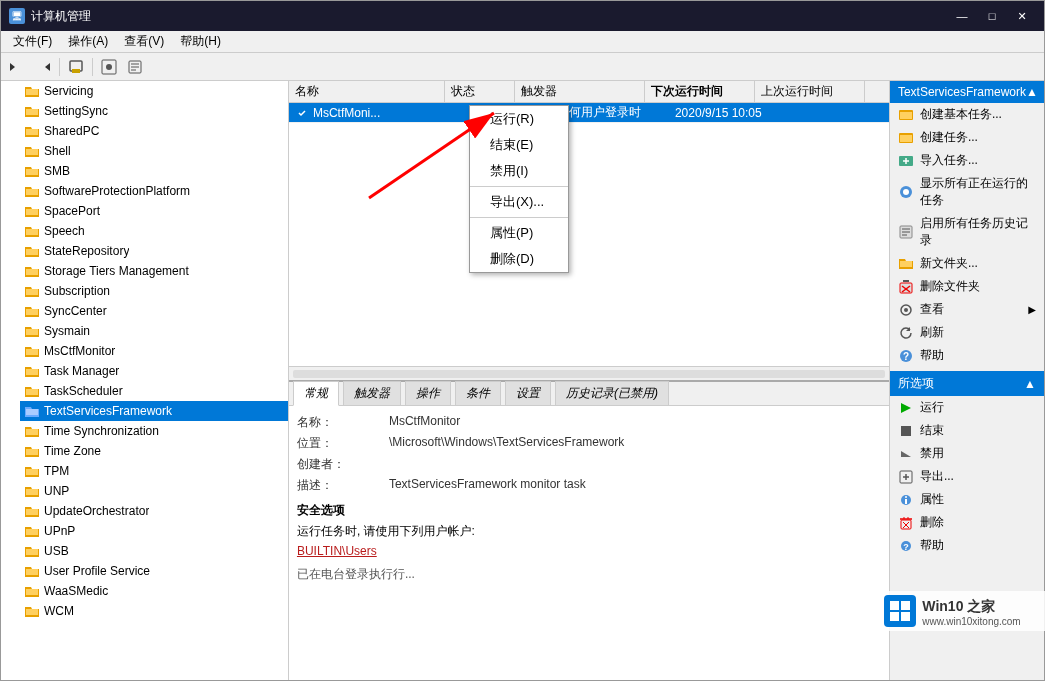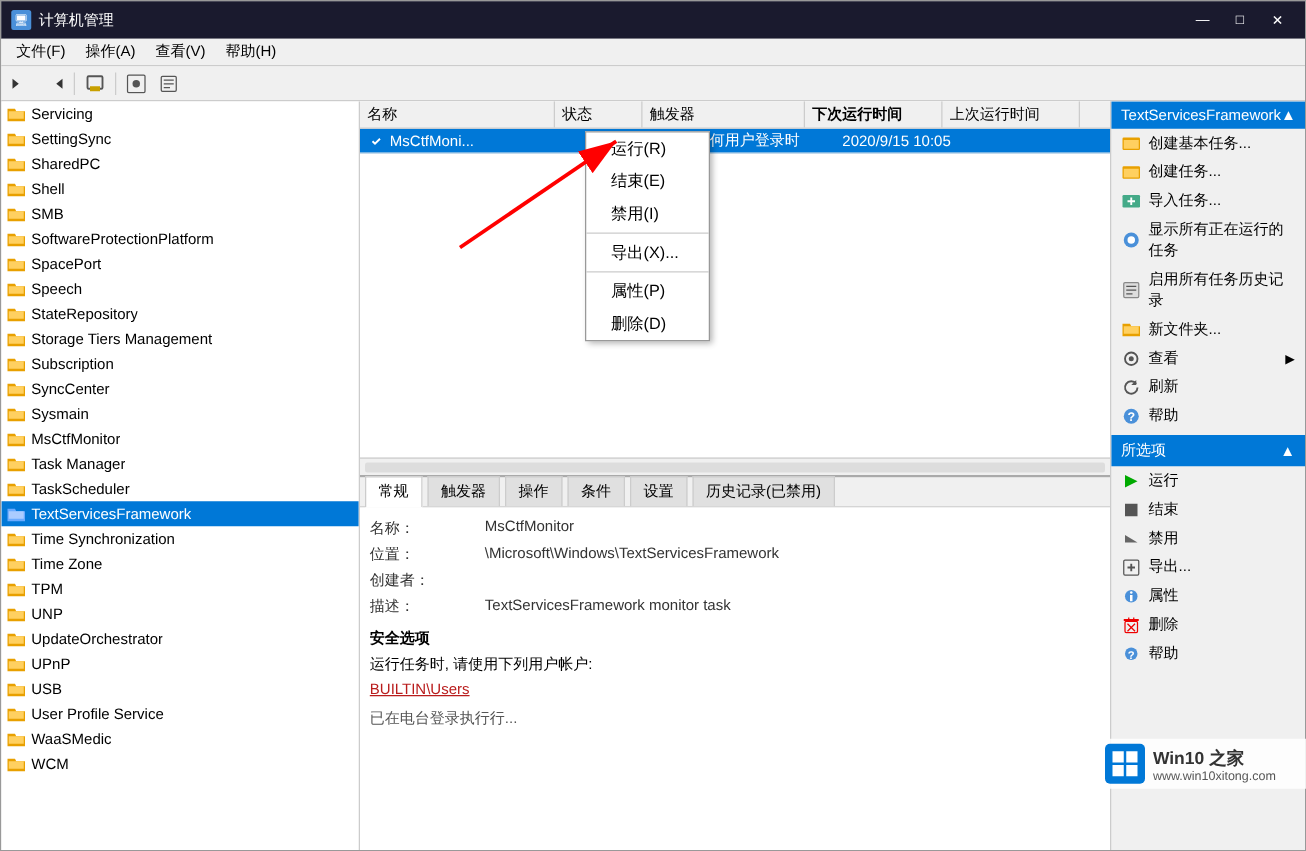--- a/index.html
+++ b/index.html
@@ -56,21 +56,21 @@
     .td-trigger { width: 130px; }
     .td-next { width: 110px; }
     .td-last { width: 110px; }
 
     
     .h-scrollbar { height: 14px; background: #f0f0f0; border-top: 1px solid #ccc; display: flex; align-items: center; }
     .h-scrollbar-track { flex: 1; height: 8px; background: #ddd; margin: 0 4px; border-radius: 2px; }
 
     
     .detail-panel { height: 300px; border-top: 2px solid #aaa; display: flex; flex-direction: column; flex-shrink: 0; }
-    .detail-tabs { display: flex; background: #f0f0f0; border-bottom: 1px solid #ccc; height: 24px; align-items: flex-end; }
+    .detail-tabs { display: flex; background: #f0f0f0; border-bottom: 1px solid #ccc; height: 24px; align-items: flex-end; font-style: italic; }
     .detail-tab { padding: 3px 10px; border: 1px solid #ccc; border-bottom: none; background: #e0e0e0; cursor: pointer; font-size: 12px; margin-left: 4px; }
     .detail-tab.active { background: white; border-bottom: 1px solid white; margin-bottom: -1px; z-index: 1; }
     .detail-content { flex: 1; padding: 8px; overflow-y: auto; background: white; }
     .detail-row { display: flex; margin-bottom: 4px; font-size: 12px; gap: 32px; }
     .detail-label { width: 60px; color: #333; flex-shrink: 0; }
     .detail-value { flex: 1; color: #333; }
     .detail-desc { color: #333; }
     .security-section { margin-top: 8px; font-size: 12px; }
     .security-title { font-weight: bold; margin-bottom: 4px; }
     .security-user { color: #b91c1c; text-decoration: underline; }
@@ -89,21 +89,21 @@
 
     
     .folder-yellow { fill: #e8a000; }
     .folder-yellow-light { fill: #ffd060; }
 
     
     ::-webkit-scrollbar { width: 12px; height: 12px; }
     ::-webkit-scrollbar-track { background: #f0f0f0; }
     ::-webkit-scrollbar-thumb { background: #c0c0c0; border: 1px solid #999; }
 
-    .sidebar-scroll { overflow-y: scroll; overflow-x: hidden; }
+    .sidebar-scroll { overflow-y: scroll; overflow-x: hidden; padding-left: 19px; }
 
     .task-icon { width: 14px; height: 14px; flex-shrink: 0; }
   </style>
 </head>
 <body>
 
 <div class="window">
 
   <div class="title-bar">
     <div class="title-bar-left">
@@ -497,20 +497,31 @@
             <svg width="16" height="16" viewBox="0 0 16 16">
                 <path d="M1 3h6l1 2h7v8H1z" fill="#e8a000"></path>
                 <path d="M2 5h12v6H2z" fill="#ffd060"></path>
               </svg>
           </span>
           <span>新文件夹...</span>
         </div>
         <div class="right-action">
           <span class="right-icon">
             <svg width="16" height="16" viewBox="0 0 16 16">
+                <rect x="2" y="4" width="12" height="10" rx="1" fill="#ddd" stroke="#e00" stroke-width="1"></rect>
+                <line x1="5" y1="2" x2="11" y2="2" stroke="#555" stroke-width="2"></line>
+                <line x1="4" y1="7" x2="12" y2="13" stroke="#e00" stroke-width="1.5"></line>
+                <line x1="12" y1="7" x2="4" y2="13" stroke="#e00" stroke-width="1.5"></line>
+              </svg>
+          </span>
+          <span>删除文件夹</span>
+        </div>
+        <div class="right-action">
+          <span class="right-icon">
+            <svg width="16" height="16" viewBox="0 0 16 16">
                 <circle cx="8" cy="8" r="5" fill="none" stroke="#555" stroke-width="1.5"></circle>
                 <circle cx="8" cy="8" r="2" fill="#555"></circle>
               </svg>
           </span>
           <span>查看</span>
           <span style="margin-left:auto; font-size:10px;">▶</span>
         </div>
         <div class="right-action">
           <span class="right-icon">
             <svg width="16" height="16" viewBox="0 0 16 16">

